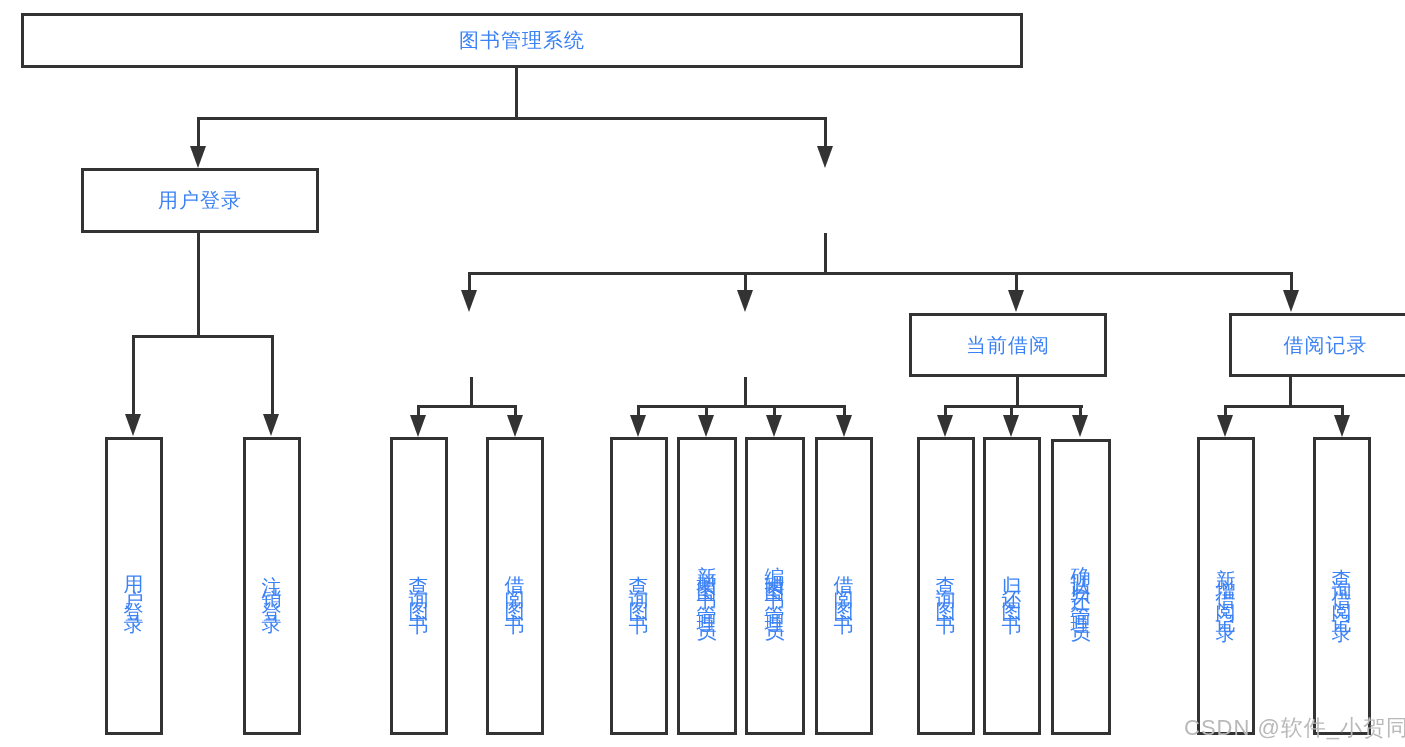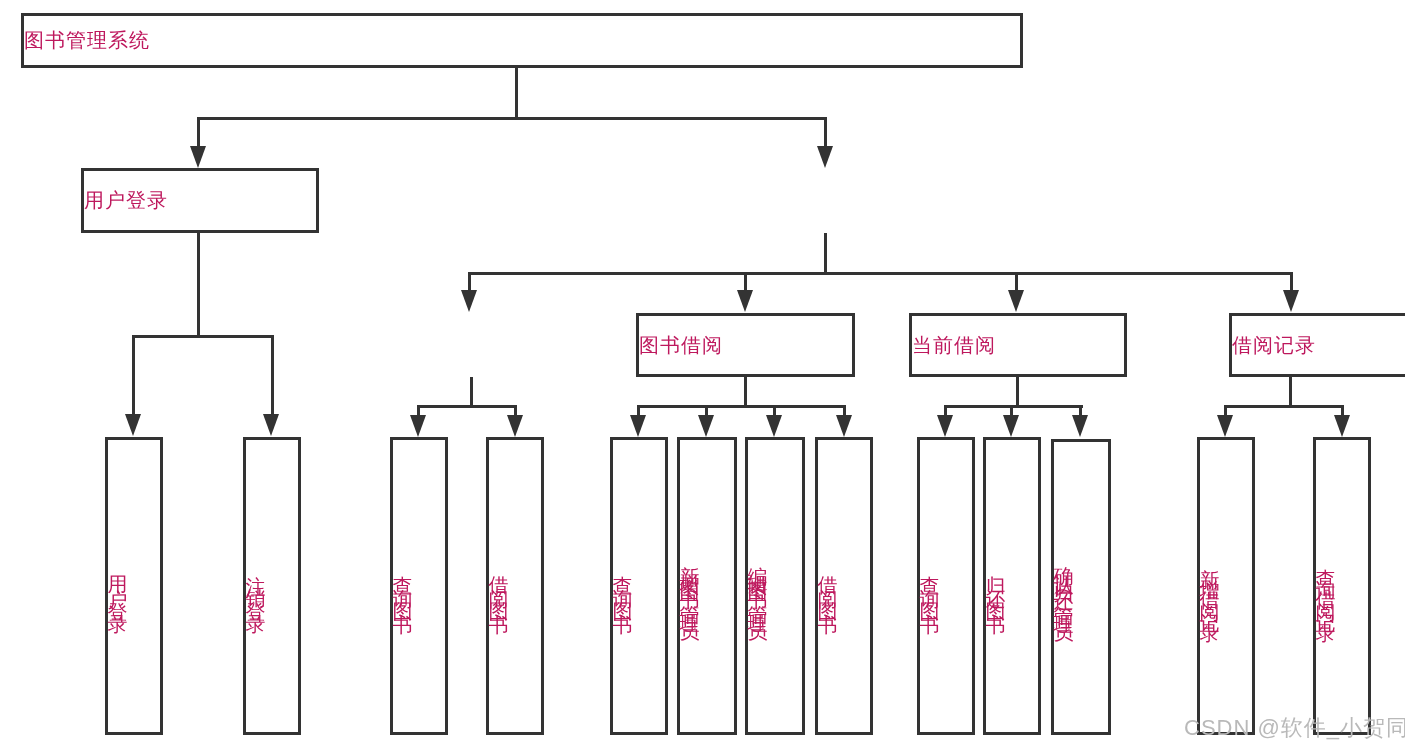--- a/index.html
+++ b/index.html
@@ -2,22 +2,22 @@
 <html><head>
 <meta charset="utf-8">
 <style>
   html,body{margin:0;padding:0;background:#ffffff;}
   .stage{
     position:relative;width:1405px;height:747px;background:#ffffff;
     font-family:"Liberation Sans","DejaVu Sans",sans-serif;overflow:hidden;
   }
   .box{
     position:absolute;box-sizing:border-box;background:#ffffff;
-    border:3px solid #333333;display:flex;align-items:center;
-    color:#be185d;
+    border:3px solid #333333;display:flex;align-items:center;justify-content:center;
+    color:#3b82f6;
   }
   .h-label{font-size:20px;letter-spacing:1px;}
   .v-label{
     writing-mode:vertical-rl;text-orientation:mixed;
     font-size:20px;line-height:1;
   }
   .v-short{letter-spacing:13px;}
   .v-mid{letter-spacing:11px;}
   .v-long{letter-spacing:8px;}
   .hline{position:absolute;height:3px;background:#333333;}
@@ -63,24 +63,21 @@
   <div class="hline" style="left:468px;top:272px;width:825px;"></div>
   <div class="vline" style="left:468px;top:272px;height:20px;"></div>
   <div class="arrow" style="left:461px;top:290px;"></div>
   <div class="vline" style="left:744px;top:272px;height:20px;"></div>
   <div class="arrow" style="left:737px;top:290px;"></div>
   <div class="vline" style="left:1015px;top:272px;height:20px;"></div>
   <div class="arrow" style="left:1008px;top:290px;"></div>
   <div class="vline" style="left:1290px;top:272px;height:20px;"></div>
   <div class="arrow" style="left:1283px;top:290px;"></div>
 
-  <div class="box" style="left:636px;top:313px;width:219px;height:64px;">
-    <span class="h-label">图书借阅</span>
-  </div>
-  <div class="box" style="left:909px;top:313px;width:218px;height:64px;">
+  <div class="box" style="left:909px;top:313px;width:198px;height:64px;">
     <span class="h-label">当前借阅</span>
   </div>
   <div class="box" style="left:1229px;top:313px;width:193px;height:64px;">
     <span class="h-label">借阅记录</span>
   </div>
 
   <div class="vline" style="left:470px;top:377px;height:31px;"></div>
   <div class="hline" style="left:417px;top:405px;width:100px;"></div>
   <div class="vline" style="left:417px;top:405px;height:12px;"></div>
   <div class="arrow" style="left:410px;top:415px;"></div>

